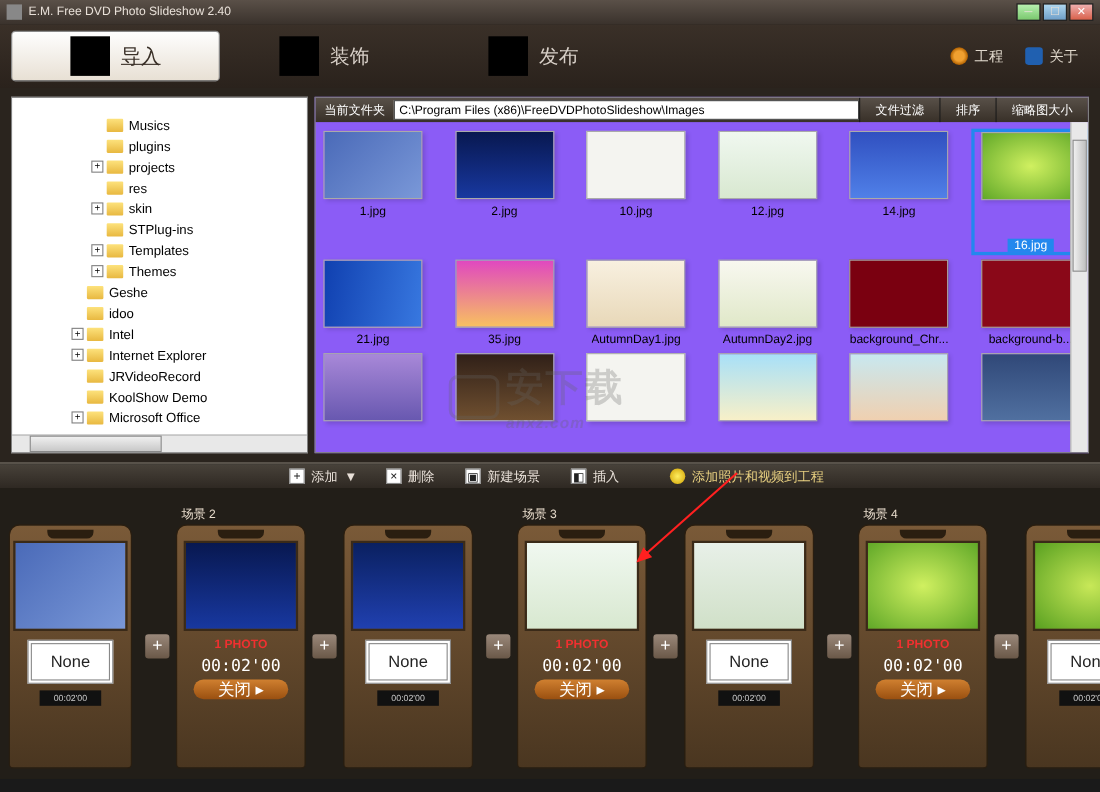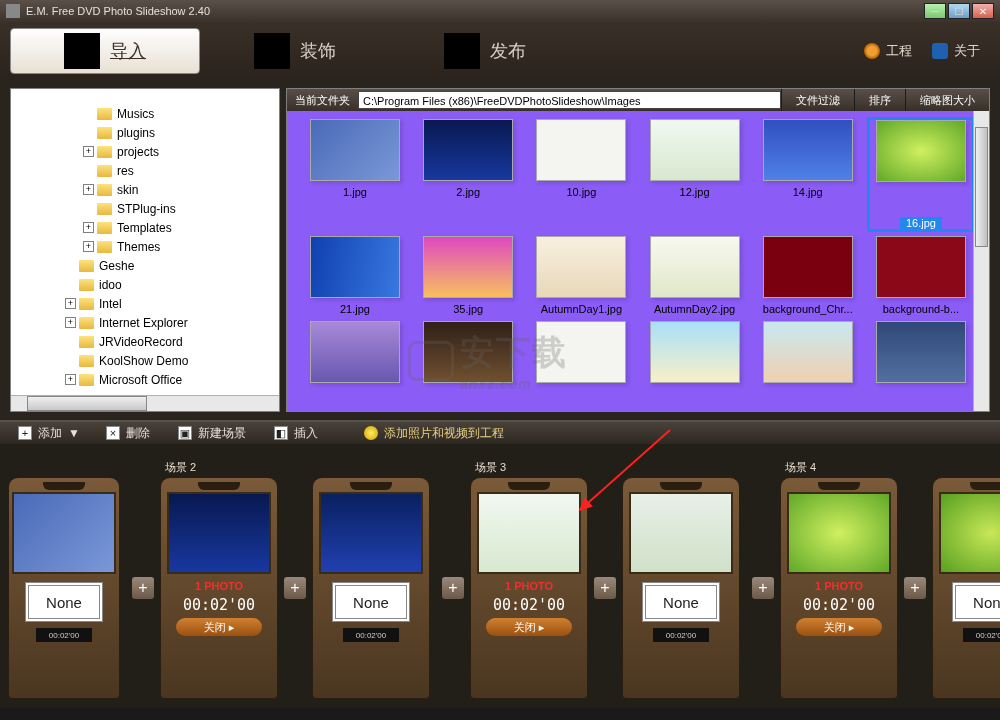--- a/index.html
+++ b/index.html
@@ -31,51 +31,51 @@
 .tree-item .exp { width: 11px; height: 11px; border: 1px solid #808080; display: inline-flex; align-items: center; justify-content: center; font-size: 9px; line-height: 1; margin: 0 3px; color: #000; background: #fff; }
 .tree-item .folder { width: 15px; height: 12px; background: linear-gradient(#fde27c, #e8b840); border-radius: 1px; margin-right: 5px; }
 .tree-scroll { height: 16px; background: #e8e8e8; border-top: 1px solid #b0b0b0; display: flex; }
 .tree-scroll .thumb { width: 120px; background: linear-gradient(#f0f0f0,#c8c8c8); border: 1px solid #888; margin-left: 16px; }
 
 .browser-panel { flex: 1; background: #8b5cf6; border: 1px solid #808080; display: flex; flex-direction: column; }
 .browser-bar { height: 22px; background: linear-gradient(#585048, #383028); display: flex; align-items: center; color: #fff; font-size: 11px; }
 .bb-label { padding: 0 8px; }
 .bb-path { flex: 1; height: 18px; background: #fff; color: #000; border: 1px solid #444; padding: 0 4px; line-height: 18px; }
 .bb-btn { padding: 0 14px; height: 22px; display: flex; align-items: center; border-left: 1px solid #1a1a1a; cursor: pointer; }
-.thumbs-area { flex: 1; overflow: hidden; padding: 8px 16px; position: relative; }
+.thumbs-area { flex: 1; overflow: hidden; padding: 8px 0; position: relative; }
 .thumbs-grid { display: grid; grid-template-columns: repeat(6, 104px); gap: 6px 6px; justify-content: space-between; }
 .thumb-cell { display: flex; flex-direction: column; align-items: center; }
 .thumb-img { width: 90px; height: 62px; border: 1px solid #aaa; box-shadow: 2px 2px 4px rgba(0,0,0,0.15); }
 .thumb-cell.selected { outline: 3px solid #2288ee; outline-offset: -1px; padding: 1px; gap: 30px; }
 .thumb-cell.selected .thumb-label { background: #2288ee; color: #fff; padding: 0 6px; }
 .thumb-label { font-size: 11px; margin-top: 5px; white-space: nowrap; overflow: hidden; max-width: 100px; }
 .vscroll { position: absolute; right: 0; top: 0; bottom: 0; width: 16px; background: #e8e8e8; border-left: 1px solid #b0b0b0; }
 .vscroll .vthumb { position: absolute; left: 1px; right: 1px; top: 16px; height: 120px; background: linear-gradient(90deg,#f0f0f0,#c0c0c0); border: 1px solid #888; }
 
-.toolbar2 { height: 24px; background: linear-gradient(#48423a, #2e2822); border-top: 2px solid #58524a; display: flex; align-items: center; padding: 0 6px; gap: 4px; font-size: 12px; color: #e8e0d8; }
+.toolbar2 { height: 24px; background: linear-gradient(#48423a, #2e2822); border-top: 2px solid #58524a; display: flex; align-items: center; padding: 0 6px; gap: 4px; font-size: 12px; color: #e8e0d8; justify-content: center; }
 .tb-btn { display: flex; align-items: center; gap: 6px; padding: 2px 12px; cursor: pointer; }
 .tb-icon { width: 14px; height: 14px; background: #fff; border: 1px solid #888; display: flex; align-items: center; justify-content: center; font-size: 11px; color: #222; }
 .tb-icon.plus::after { content: "+"; }
 .tb-icon.x::after { content: "×"; }
 .tb-dd { width: 10px; text-align: center; }
 .tb-hint { display: flex; align-items: center; gap: 6px; margin-left: 30px; color: #e8d080; }
 .bulb { width: 14px; height: 14px; background: radial-gradient(circle,#ffee60,#d0a000); border-radius: 50%; }
 
 .timeline { height: 264px; background: #221e18; overflow-x: auto; overflow-y: hidden; padding: 6px 8px 0; display: flex; gap: 12px; }
 .scene-group { display: flex; align-items: center; gap: 6px; }
 .scene-header { position: absolute; top: -18px; left: 4px; font-size: 11px; color: #e8dccc; }
 .card { position: relative; width: 118px; height: 222px; margin-top: 18px; background: linear-gradient(#7a5a38, #4a3620); border-radius: 10px 10px 4px 4px; border: 1px solid #2a1e10; display: flex; flex-direction: column; align-items: center; padding: 4px; }
 .card.first { width: 112px; }
 .card .notch { width: 42px; height: 8px; background: #2a1e10; border-radius: 0 0 6px 6px; margin-bottom: 2px; }
 .card-img { width: 104px; height: 82px; border: 2px solid #3a2a18; background: #345; }
 .card-info { margin-top: 6px; color: #f03030; font-size: 11px; font-weight: bold; }
 .card-time { margin-top: 4px; color: #fff; font-size: 15px; font-family: monospace; }
 .card-none { width: 78px; height: 40px; background: #fff; border: 4px double #888; margin-top: 8px; display: flex; align-items: center; justify-content: center; font-size: 15px; color: #222; }
 .card-mini { width: 56px; height: 14px; background: #111; color: #ccc; font-size: 8px; display: flex; align-items: center; justify-content: center; margin-top: 6px; }
-.card-close { width: 86px; height: 18px; margin-top: 4px; background: linear-gradient(#d08030,#9a5010); border-radius: 9px; color: #fff; font-size: 11px; display: flex; align-items: center; justify-content: center; gap: 4px; cursor: pointer; }
+.card-close { width: 86px; height: 18px; margin-top: 4px; background: linear-gradient(#d08030,#9a5010); border-radius: 9px; color: #fff; font-size: 15px; display: flex; align-items: center; justify-content: center; gap: 4px; cursor: pointer; }
 .gap-plus { width: 22px; height: 22px; background: linear-gradient(#9a887a,#6a5848); color: #fff; display: flex; align-items: center; justify-content: center; font-size: 16px; border-radius: 3px; cursor: pointer; align-self: center; margin-top: 18px; }
 
 .arrow-overlay { position: absolute; pointer-events: none; }
 
 .watermark { position: absolute; left: 408px; top: 330px; font-size: 34px; color: rgba(100,100,100,0.28); font-weight: bold; letter-spacing: 2px; pointer-events: none; display:flex; align-items:center; gap:6px;}
 .watermark .wicon { width:46px; height:40px; border:3px solid rgba(100,100,100,0.28); border-radius:8px; position:relative;}
 </style>
 </head>
 <body>
 

